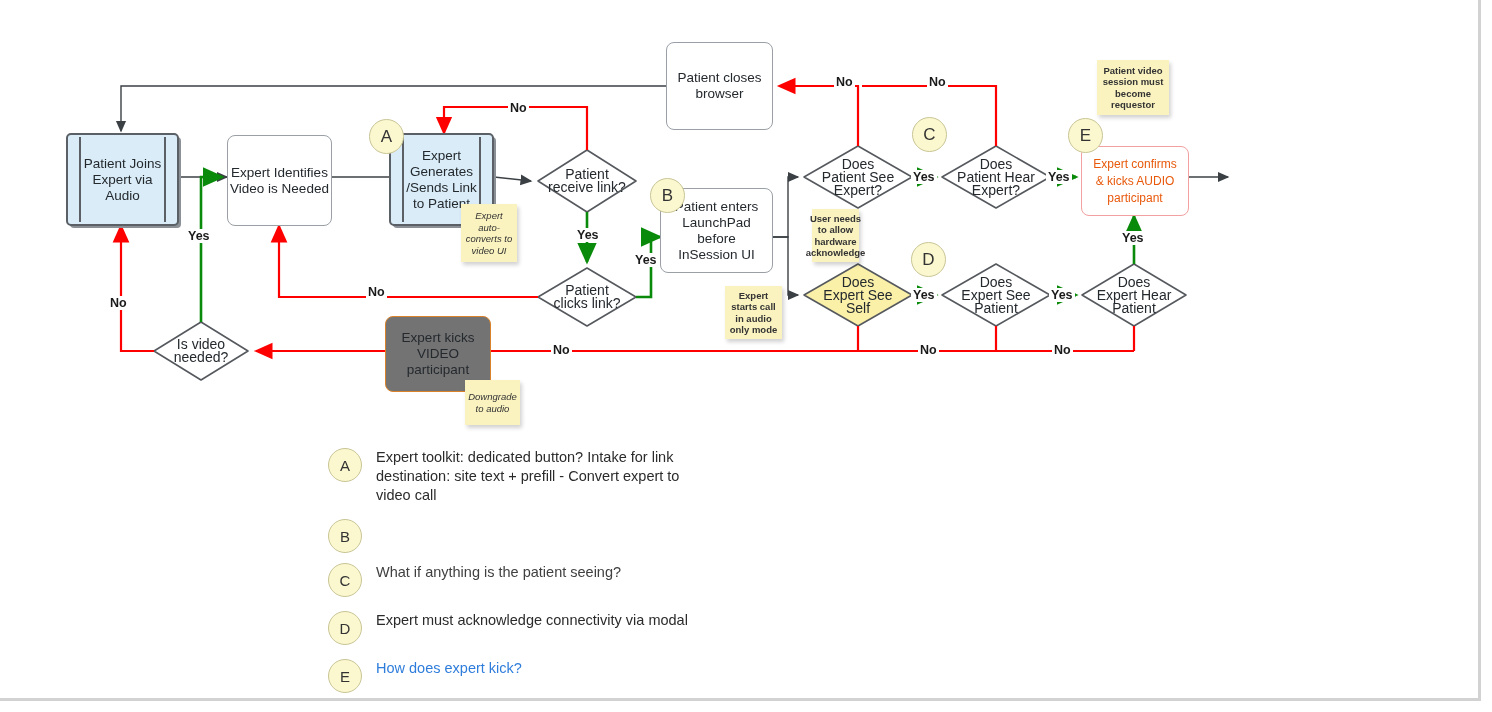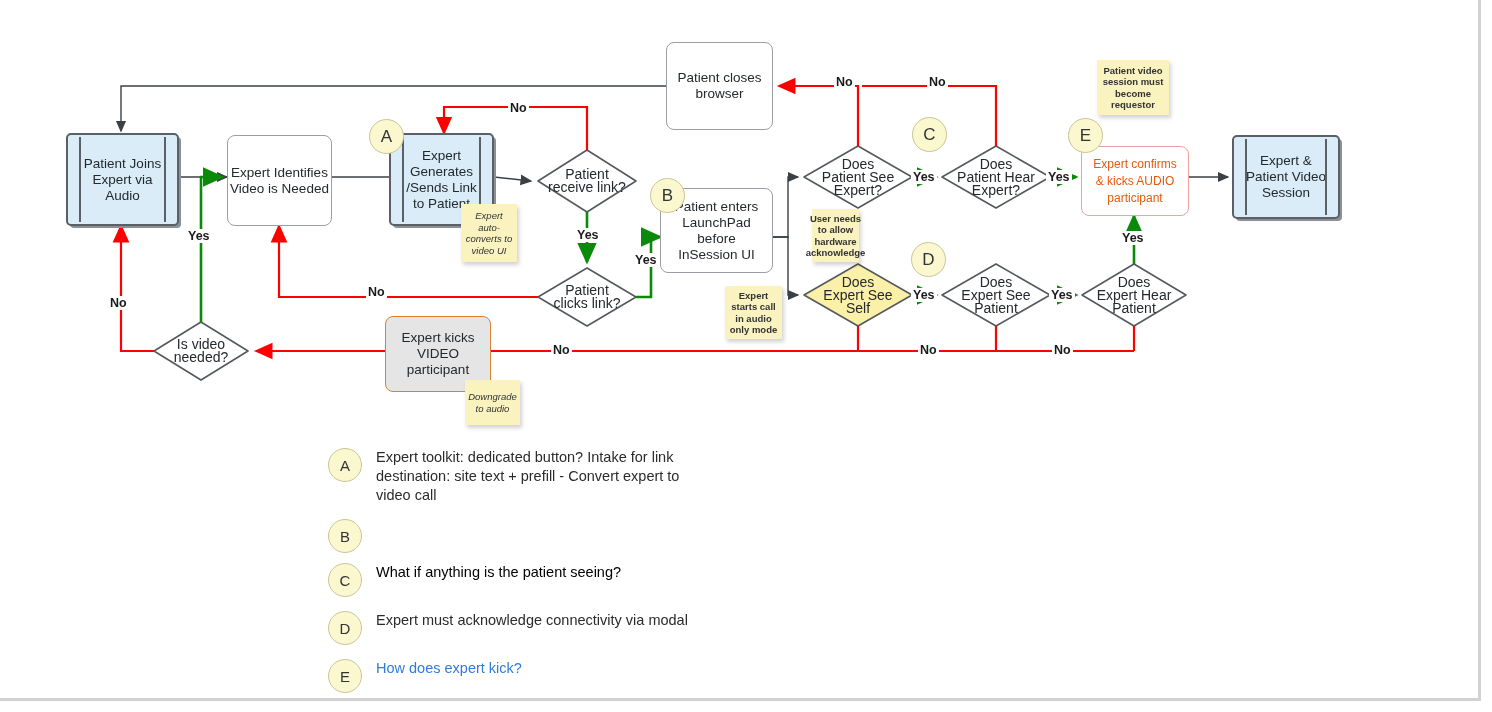--- a/index.html
+++ b/index.html
@@ -29,21 +29,21 @@
     background:#d9ecf7;border:2px solid #5a6065;border-radius:5px;
     font-size:13.5px;line-height:16px;
     box-shadow:3px 3px 0 -1px #8a9096;
   }
   .pproc::before,.pproc::after{
     content:"";position:absolute;top:2px;bottom:2px;width:0;
     border-left:2px solid #5a6065;
   }
   .pproc::before{left:11px;}
   .pproc::after{right:11px;}
-  .proc-orange{background:#e5e5e5;border:1.4px solid #d9822b;border-radius:8px;
+  .proc-orange{background:#737373;border:1.4px solid #d9822b;border-radius:8px;
     font-size:13.5px;line-height:16px;color:#24292e;}
   .proc-red{background:#ffffff;border:1.4px solid #f2a0a0;border-radius:8px;
     font-size:12px;line-height:17px;color:#e8590c;}
   
   .dia{font-size:14px;line-height:13px;color:#24292e;}
   .dia .lbl{position:relative;z-index:2;padding:0 4px;}
   
   .note{
     position:absolute;background:#faf3c0;color:#333;border:none;
     font-size:9.5px;line-height:11.5px;text-align:center;
@@ -63,21 +63,21 @@
     background:#ffffff;padding:0 2px;line-height:14px;white-space:nowrap;}
   
   #legend{position:absolute;left:328px;top:448px;width:700px;}
   .leg-row{display:flex;align-items:flex-start;margin-bottom:14px;}
   .leg-circ{flex:0 0 auto;width:32px;height:32px;border-radius:50%;
     background:#fbf8d0;border:1.2px solid #c9c596;display:flex;
     align-items:center;justify-content:center;font-size:15px;color:#333;}
   .leg-txt{margin-left:14px;font-size:14.5px;line-height:19px;color:#2b2b2b;
     max-width:318px;overflow:hidden;white-space:pre-wrap;}
   .leg-txt.clip{max-width:318px;height:19px;white-space:nowrap;overflow:hidden;}
-  .leg-txt.purple{color:#000000;}
+  .leg-txt.purple{color:#404040;}
   .leg-txt.blue{color:#2f7ddb;text-align:center;}
   .leg-row.tight{margin-bottom:10px;}
 </style>
 </head>
 <body>
 
 <div id="page">
 
   <svg id="svg-layer" viewBox="0 0 1478 698" xmlns="http://www.w3.org/2000/svg">
     <defs>
@@ -202,27 +202,20 @@
   </div>
 
   <div class="node proc-red" style="left:1081px;top:146px;width:108px;height:70px;">
     <div>
       <div>Expert confirms</div>
       <div>&amp; kicks AUDIO</div>
       <div>participant</div>
     </div>
   </div>
 
-  <div class="node pproc" style="left:1232px;top:135px;width:108px;height:84px;">
-    <div>
-      <div>Expert &amp;</div>
-      <div>Patient Video</div>
-      <div>Session</div>
-    </div>
-  </div>
 
   <div class="node proc-orange" style="left:385px;top:316px;width:106px;height:76px;">
     <div>
       <div>Expert kicks</div>
       <div>VIDEO</div>
       <div>participant</div>
     </div>
   </div>
 
   <div class="node dia" style="left:538px;top:150px;width:98px;height:62px;">

